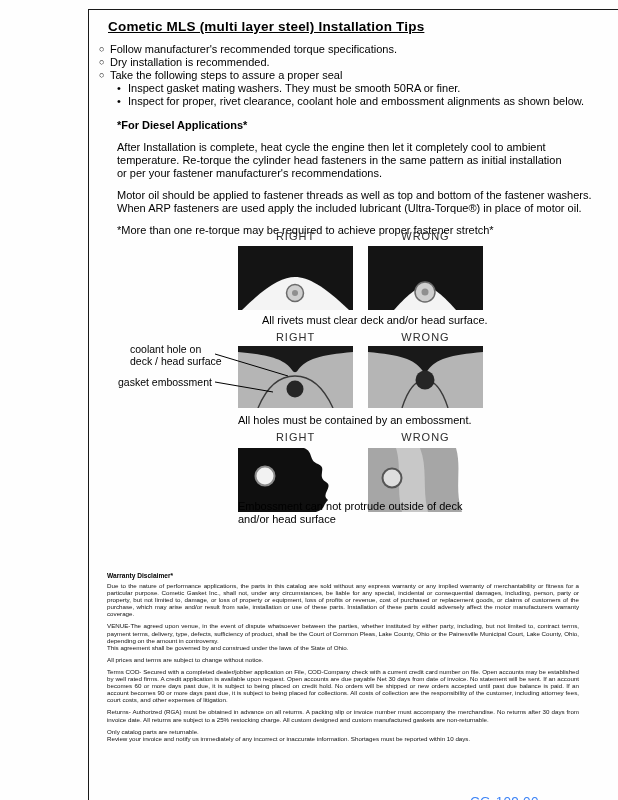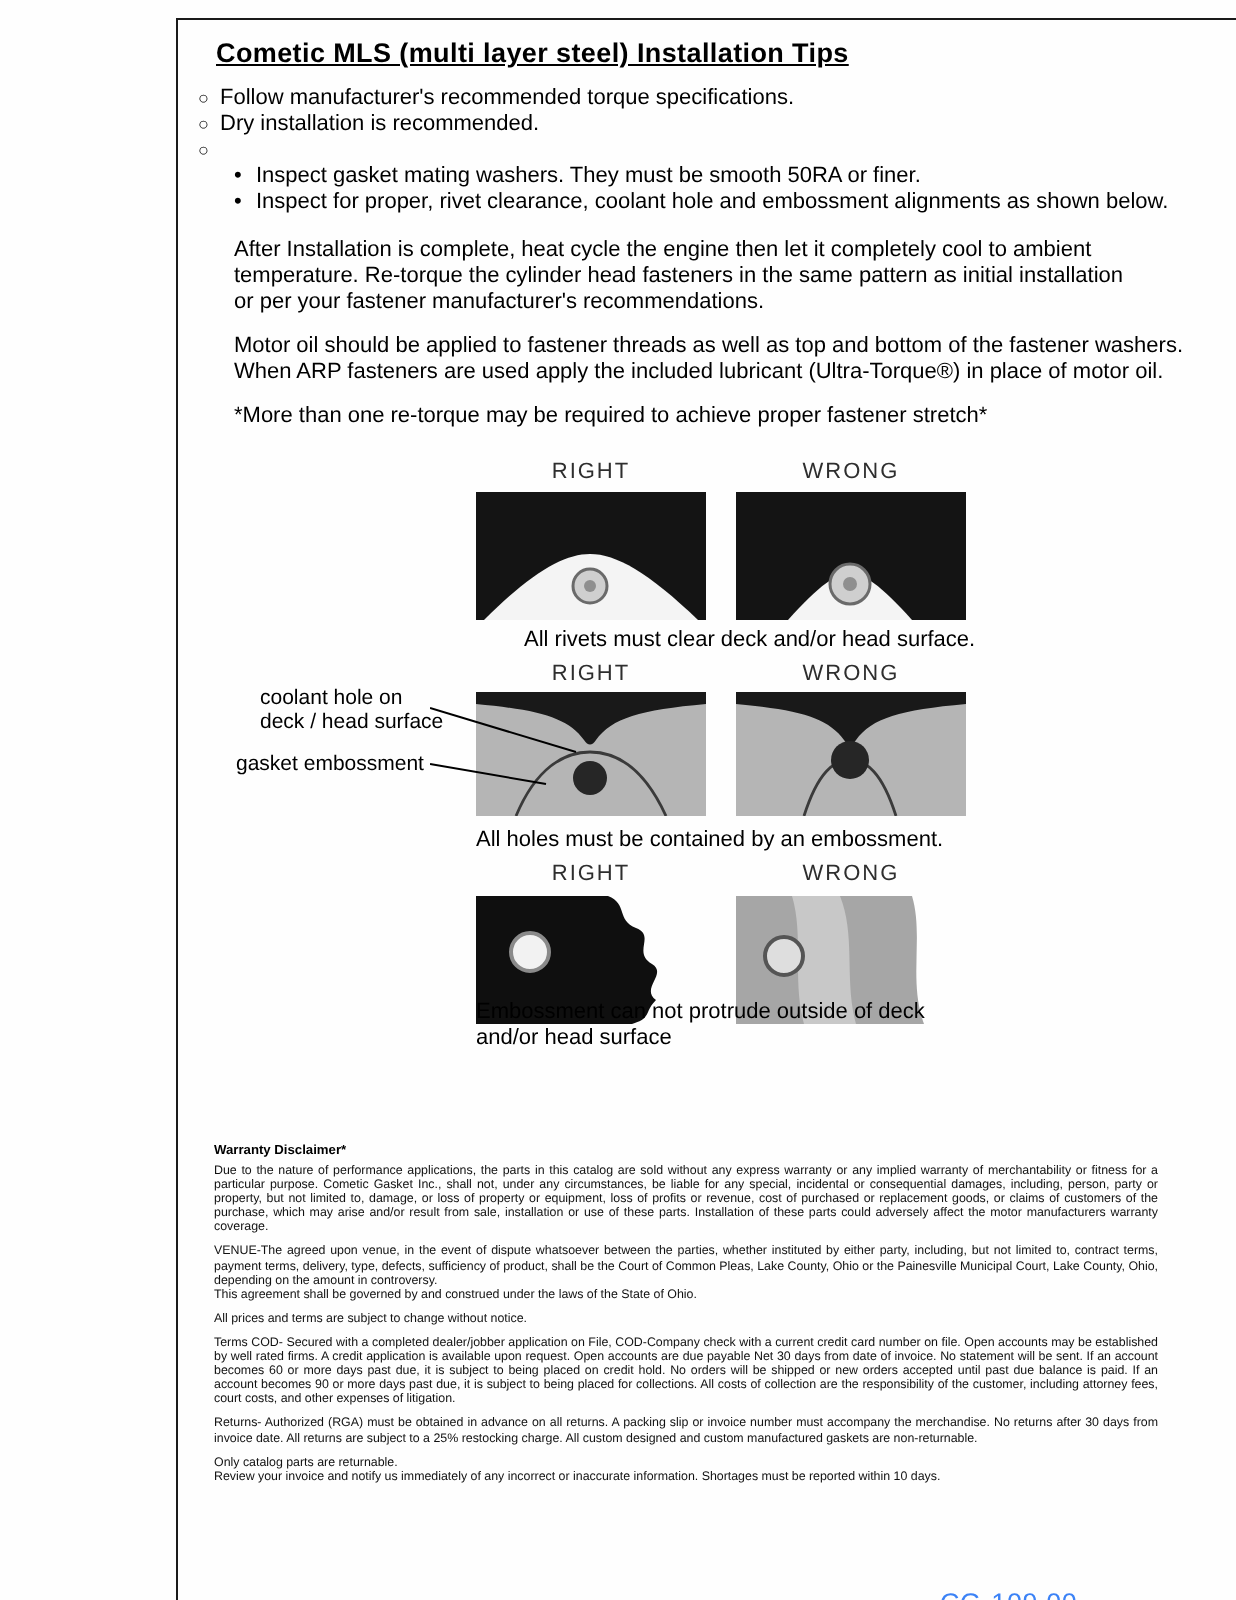--- a/index.html
+++ b/index.html
@@ -82,32 +82,34 @@
     <div class="bline">
       <span class="marker">○</span>
       <span>Follow manufacturer's recommended torque specifications.</span>
     </div>
     <div class="bline">
       <span class="marker">○</span>
       <span>Dry installation is recommended.</span>
     </div>
     <div class="bline">
       <span class="marker">○</span>
+      <span>Take the following steps to assure a proper seal</span>
     </div>
     <div class="bline sub">
       <span class="marker">•</span>
       <span>Inspect gasket mating washers.  They must be smooth 50RA or finer.</span>
     </div>
     <div class="bline sub">
       <span class="marker">•</span>
       <span>Inspect for proper, rivet clearance, coolant hole and embossment alignments as shown below.</span>
     </div>
   </div>
 
   <div class="diesel">
+    <div class="heading">*For Diesel Applications*</div>
     <p>After Installation is complete, heat cycle the engine then let it completely cool to ambient
 temperature. Re-torque the cylinder head fasteners in the same pattern as initial installation
 or per your fastener manufacturer's recommendations.</p>
     <p>Motor oil should be applied to fastener threads as well as top and bottom of the fastener washers.
 When ARP fasteners are used apply the included lubricant (Ultra-Torque®) in place of motor oil.</p>
     <p>*More than one re-torque may be required to achieve proper fastener stretch*</p>
   </div>
 
   <div class="dheader h-r1">RIGHT</div>
   <div class="dheader h-w1">WRONG</div>

